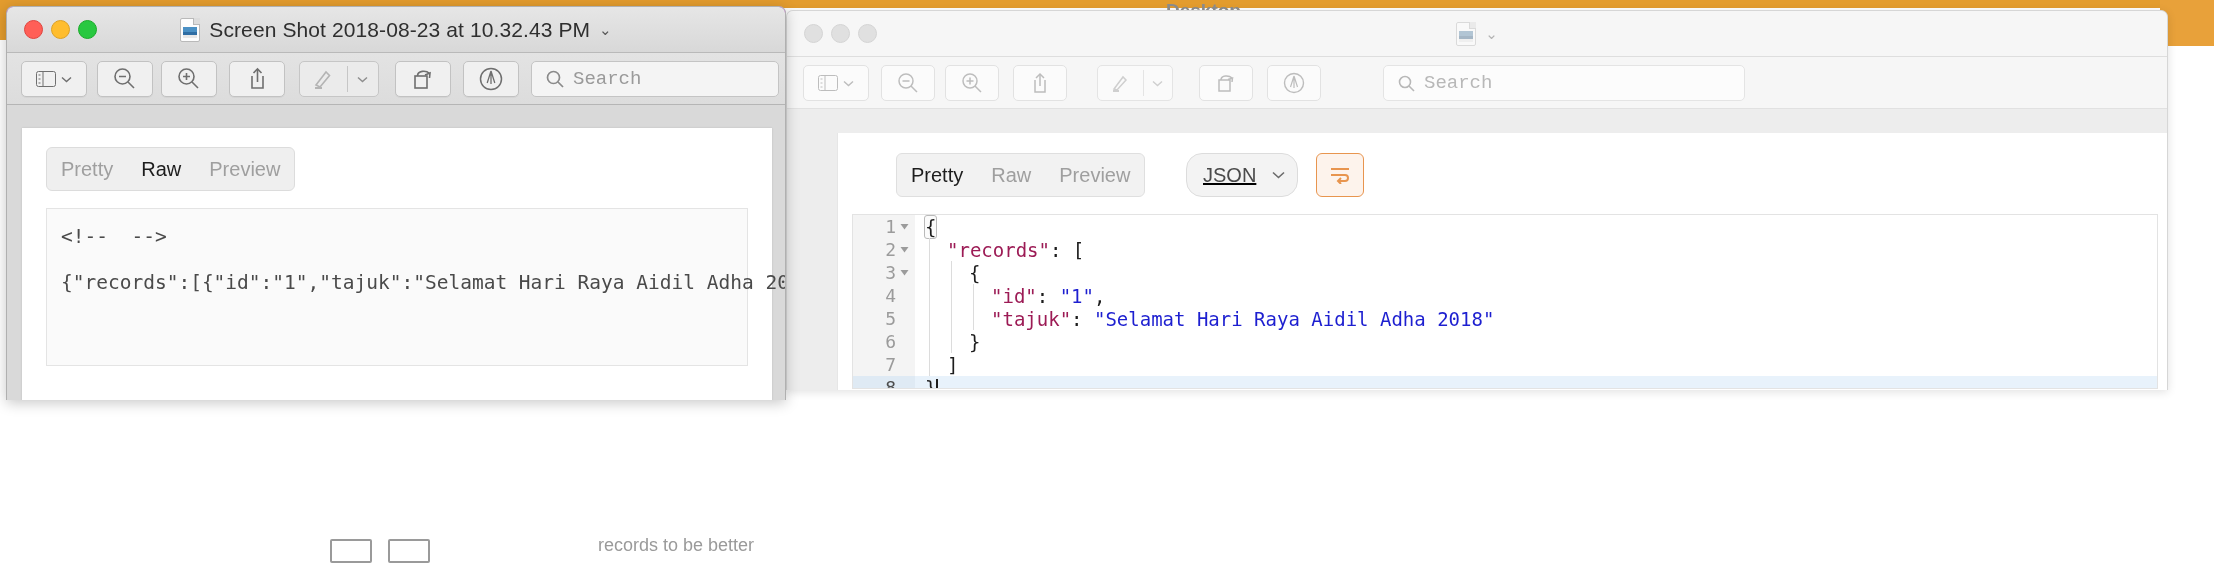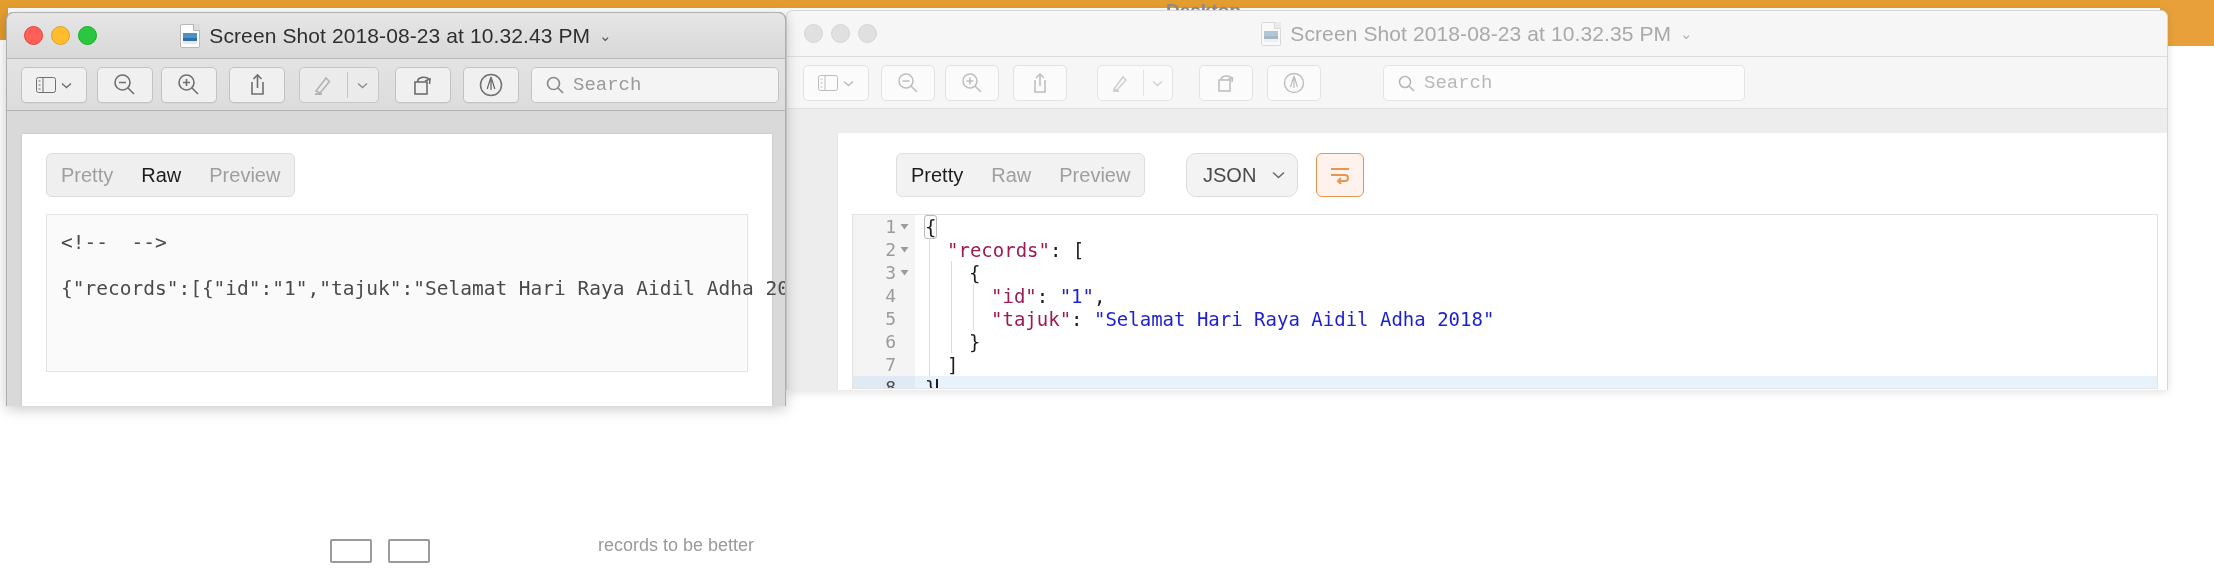--- a/index.html
+++ b/index.html
@@ -77,21 +77,21 @@
                   display:flex; align-items:center; padding-left:14px; gap:9px; }
   .search-field.active { background:#f4f4f4; border:1px solid #c4c4c4; }
   .search-field.inactive { background:#fcfcfc; border:1px solid #e4e4e4; }
   .search-ph { font-size:19px; }
   .search-ph.active { color:#9a9a9a; }
   .search-ph.inactive { color:#b8b8b8; }
 
   svg { display:block; }
 
   
-  #win1 { left:6px; top:12px; width:780px; height:394px;
+  #win1 { left:6px; top:6px; width:780px; height:394px;
           box-shadow:0 3px 14px rgba(0,0,0,0.22); border:1px solid #b0b0b0;
           border-bottom:none; background:#a21caf; }
   #win1-content { position:relative; height:296px; background:#d9d9d9; }
 
   #w1-page { position:absolute; left:15px; top:23px; width:750px; height:273px;
              background:#ffffff; box-shadow:0 0 2px rgba(0,0,0,0.12); }
 
   
   .seg { position:absolute; display:flex; border-radius:6px; overflow:hidden; }
   .seg.w1 { left:24px; top:19px; height:44px; background:#efefef; border:1px solid #dcdcdc; }
@@ -112,23 +112,23 @@
   #win2 { left:786px; top:10px; width:1382px; height:380px;
           box-shadow:0 2px 10px rgba(0,0,0,0.12); border:1px solid #d6d6d6;
           border-bottom:none; background:#ededed; }
   #win2-content { position:relative; height:281px; background:#ededed; }
   #w2-page { position:absolute; left:50px; top:24px; width:1332px; height:257px;
              background:#ffffff; border-left:1px solid #e6e6e6; }
 
   .seg.w2 { left:58px; top:20px; height:44px; background:#f2f2f2; border:1px solid #dfdfdf; }
 
   #w2-format-select { position:absolute; left:348px; top:20px; width:112px; height:44px;
-                      background:#f3f3f3; border:1px solid #dcdcdc; border-radius:10px;
+                      background:#f3f3f3; border:1px solid #dcdcdc; border-radius:16px;
                       display:flex; align-items:center; justify-content:space-between;
-                      padding:0 12px 0 16px; }
+                      padding:0 12px 0 16px;text-decoration:underline; }
   #w2-format-label { font-size:20px; color:#4a4a4a; }
 
   #w2-wrap-btn { position:absolute; left:478px; top:20px; width:48px; height:44px;
                  background:#fdf3ec; border:1px solid #e8954f; border-radius:6px;
                  display:flex; align-items:center; justify-content:center; }
 
   
   #w2-editor { position:absolute; left:14px; top:81px; width:1306px; height:175px;
                background:#ffffff; border:1px solid #e3e3e3; overflow:hidden; }
   .code-row { position:relative; height:23px; display:flex; align-items:center; }
@@ -173,21 +173,20 @@
       <div class="light off"></div>
       <div class="light off"></div>
       <div class="light off"></div>
     </div>
     <div class="title-wrap">
       <div class="doc-icon dim">
         <div class="page"></div>
           <div class="pic"></div>
           <div class="fold"></div>
       </div>
-      <span class="title-text inactive">Screen Shot 2018-08-23 at 10.32.35 PM</span>
       <span class="title-chevron inactive">⌄</span>
     </div>
   </div>
 
   <div class="toolbar inactive">
 
     <div class="tb-btn inactive" style="left:16px; width:66px;">
       <svg width="20" height="16" viewBox="0 0 20 16">
         <rect x="0.5" y="0.5" width="19" height="15" rx="2" fill="none" stroke="#bdbdbd"></rect>
         <line x1="7" y1="0.5" x2="7" y2="15.5" stroke="#bdbdbd"></line>

